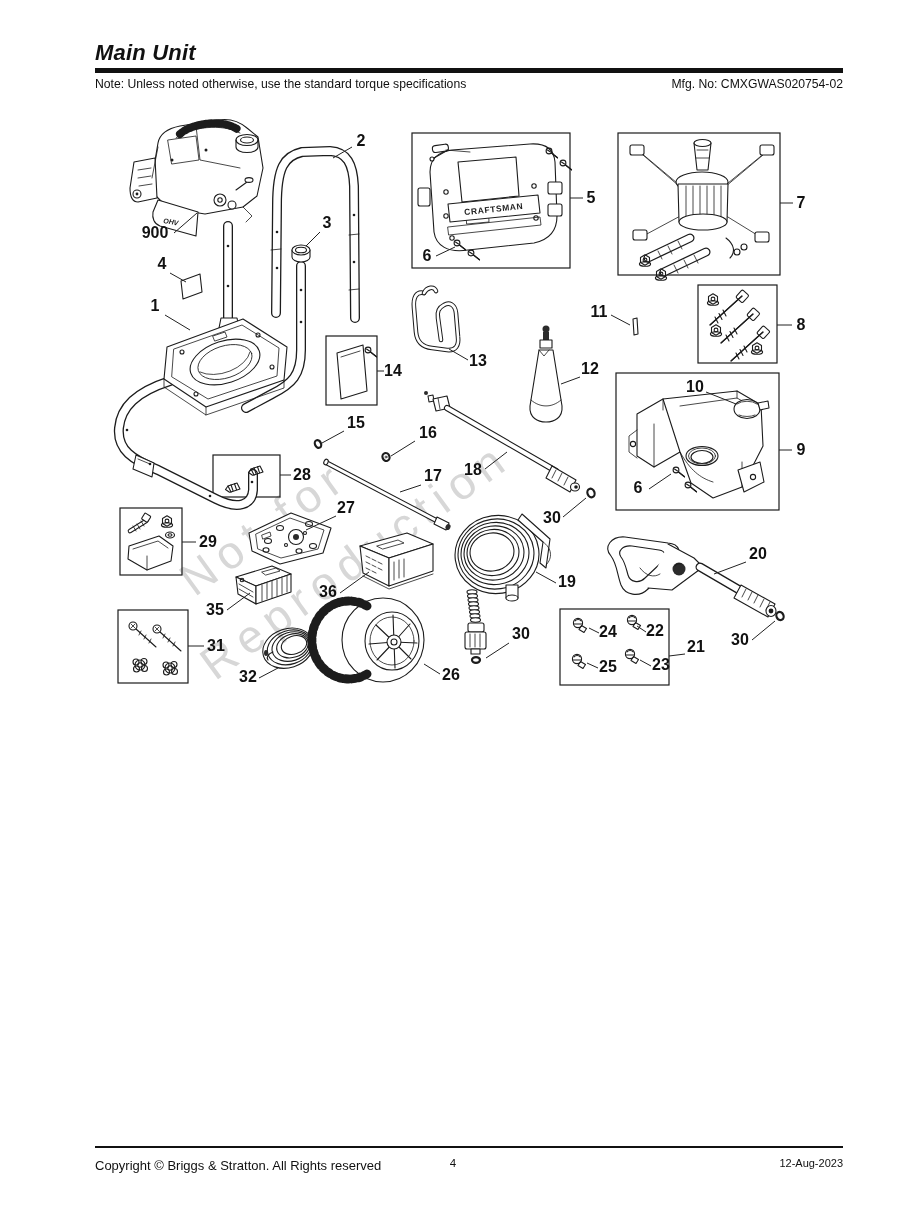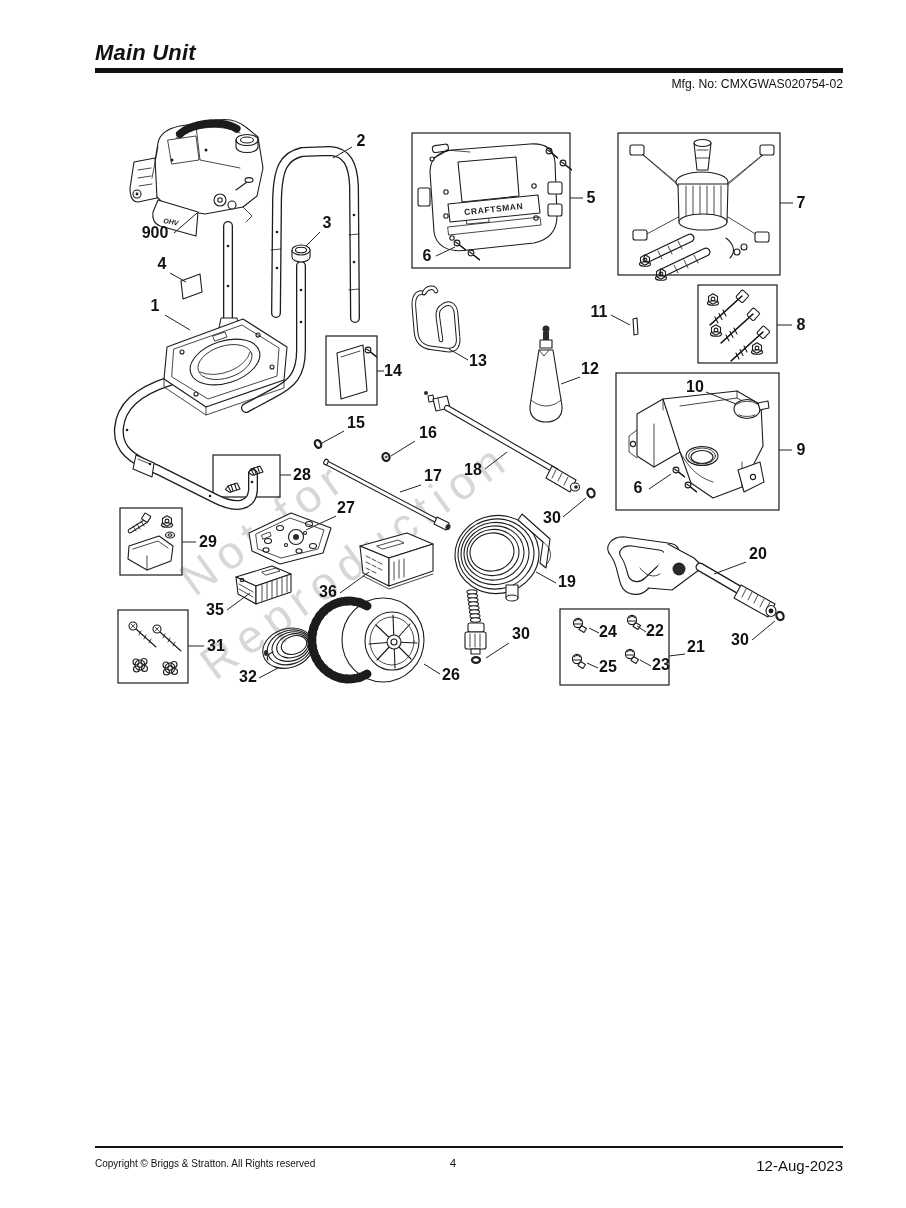--- a/index.html
+++ b/index.html
@@ -3,23 +3,23 @@
 <meta charset="utf-8">
 <style>
   html,body{margin:0;padding:0;background:#e8e8e8;}
   .page{position:relative;width:906px;height:1208px;background:#fff;overflow:hidden;
         font-family:"Liberation Sans",sans-serif;color:#111;margin:0 auto;}
   .hdr-title{position:absolute;left:95px;top:40px;font-size:22px;font-weight:bold;font-style:italic;letter-spacing:.2px;}
   .hdr-rule{position:absolute;left:95px;top:68px;width:748px;height:5px;background:#111;}
   .hdr-note{position:absolute;left:95px;top:77px;font-size:12.2px;}
   .hdr-mfg{position:absolute;right:63px;top:77px;font-size:12.2px;text-align:right;}
   .ftr-rule{position:absolute;left:95px;top:1146px;width:748px;height:2px;background:#111;}
-  .ftr-copy{position:absolute;left:95px;top:1158px;font-size:10px;}
+  .ftr-copy{position:absolute;left:95px;top:1158px;font-size:13px;}
   .ftr-page{position:absolute;left:453px;top:1157px;font-size:11.5px;transform:translateX(-50%);}
-  .ftr-date{position:absolute;right:63px;top:1157px;font-size:15px;}
+  .ftr-date{position:absolute;right:63px;top:1157px;font-size:11px;}
   svg#diagram{position:absolute;left:0;top:0;}
   
   #art path,#art line,#art ellipse,#art circle,#art rect,#art polygon,#art polyline{
     stroke:#1c1c1c;stroke-width:1.1;fill:none;stroke-linecap:round;stroke-linejoin:round;}
   #art .fw{fill:#fff;}
   #art .fd{fill:#2b2b2b;stroke:none;}
   #art .t-out{stroke-width:10;fill:none;}
   #art .t-in{stroke:#fff;stroke-width:7.4;fill:none;}
   #art .s-out{stroke-width:5;fill:none;}
   #art .s-in{stroke:#fff;stroke-width:3;fill:none;}
@@ -41,20 +41,21 @@
   .brand{font-family:"Liberation Sans",sans-serif;font-size:8.5px;font-weight:bold;fill:#1c1c1c;letter-spacing:.6px;}
   .ohv{font-family:"Liberation Sans",sans-serif;font-size:7px;font-weight:bold;font-style:italic;fill:#1c1c1c;}
 </style>
 </head>
 <body>
 
 <div class="page">
 
   <div class="hdr-title">Main Unit</div>
   <div class="hdr-rule"></div>
+  <div class="hdr-note">Note: Unless noted otherwise, use the standard torque specifications</div>
   <div class="hdr-mfg">Mfg. No: CMXGWAS020754-02</div>
 
   <svg id="diagram" width="906" height="1208" viewBox="0 0 906 1208">
 
     <g transform="translate(355,560) rotate(-36)">
       <text class="wm" x="-55" y="-64" text-anchor="middle">Not for</text>
       <text class="wm" x="0" y="16" text-anchor="middle">Reproduction</text>
     </g>
 
     <g id="boxes">

